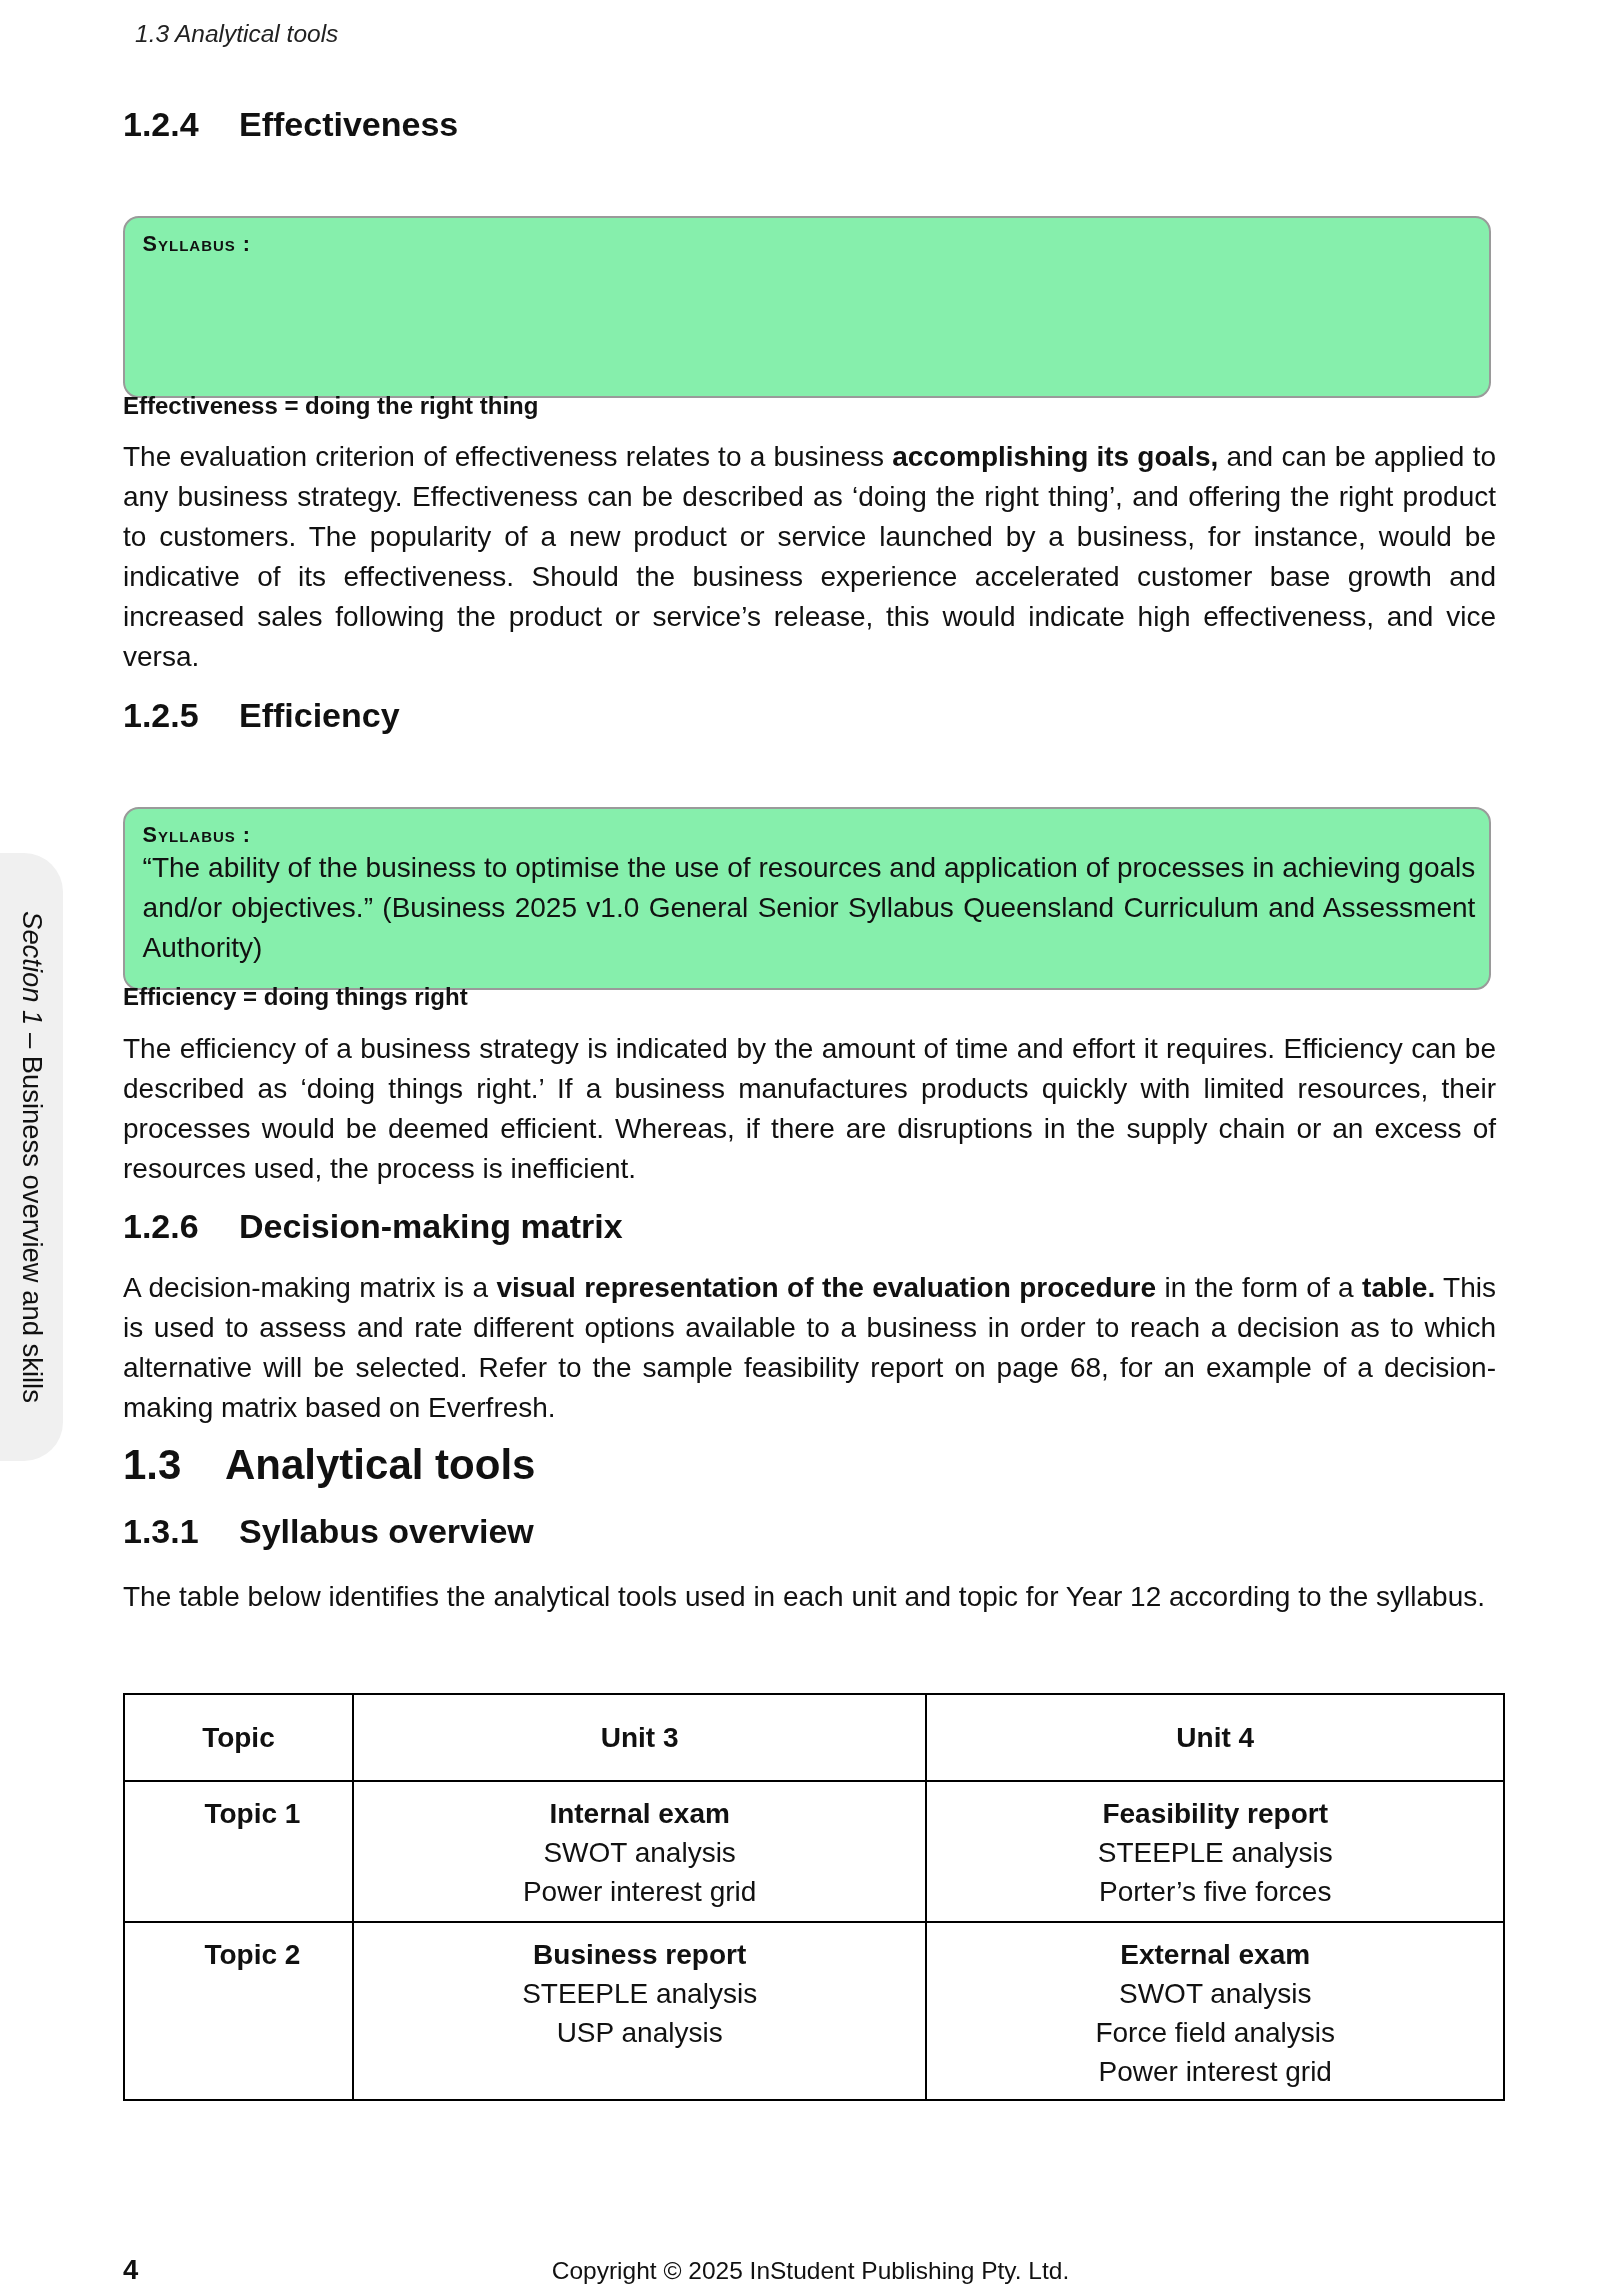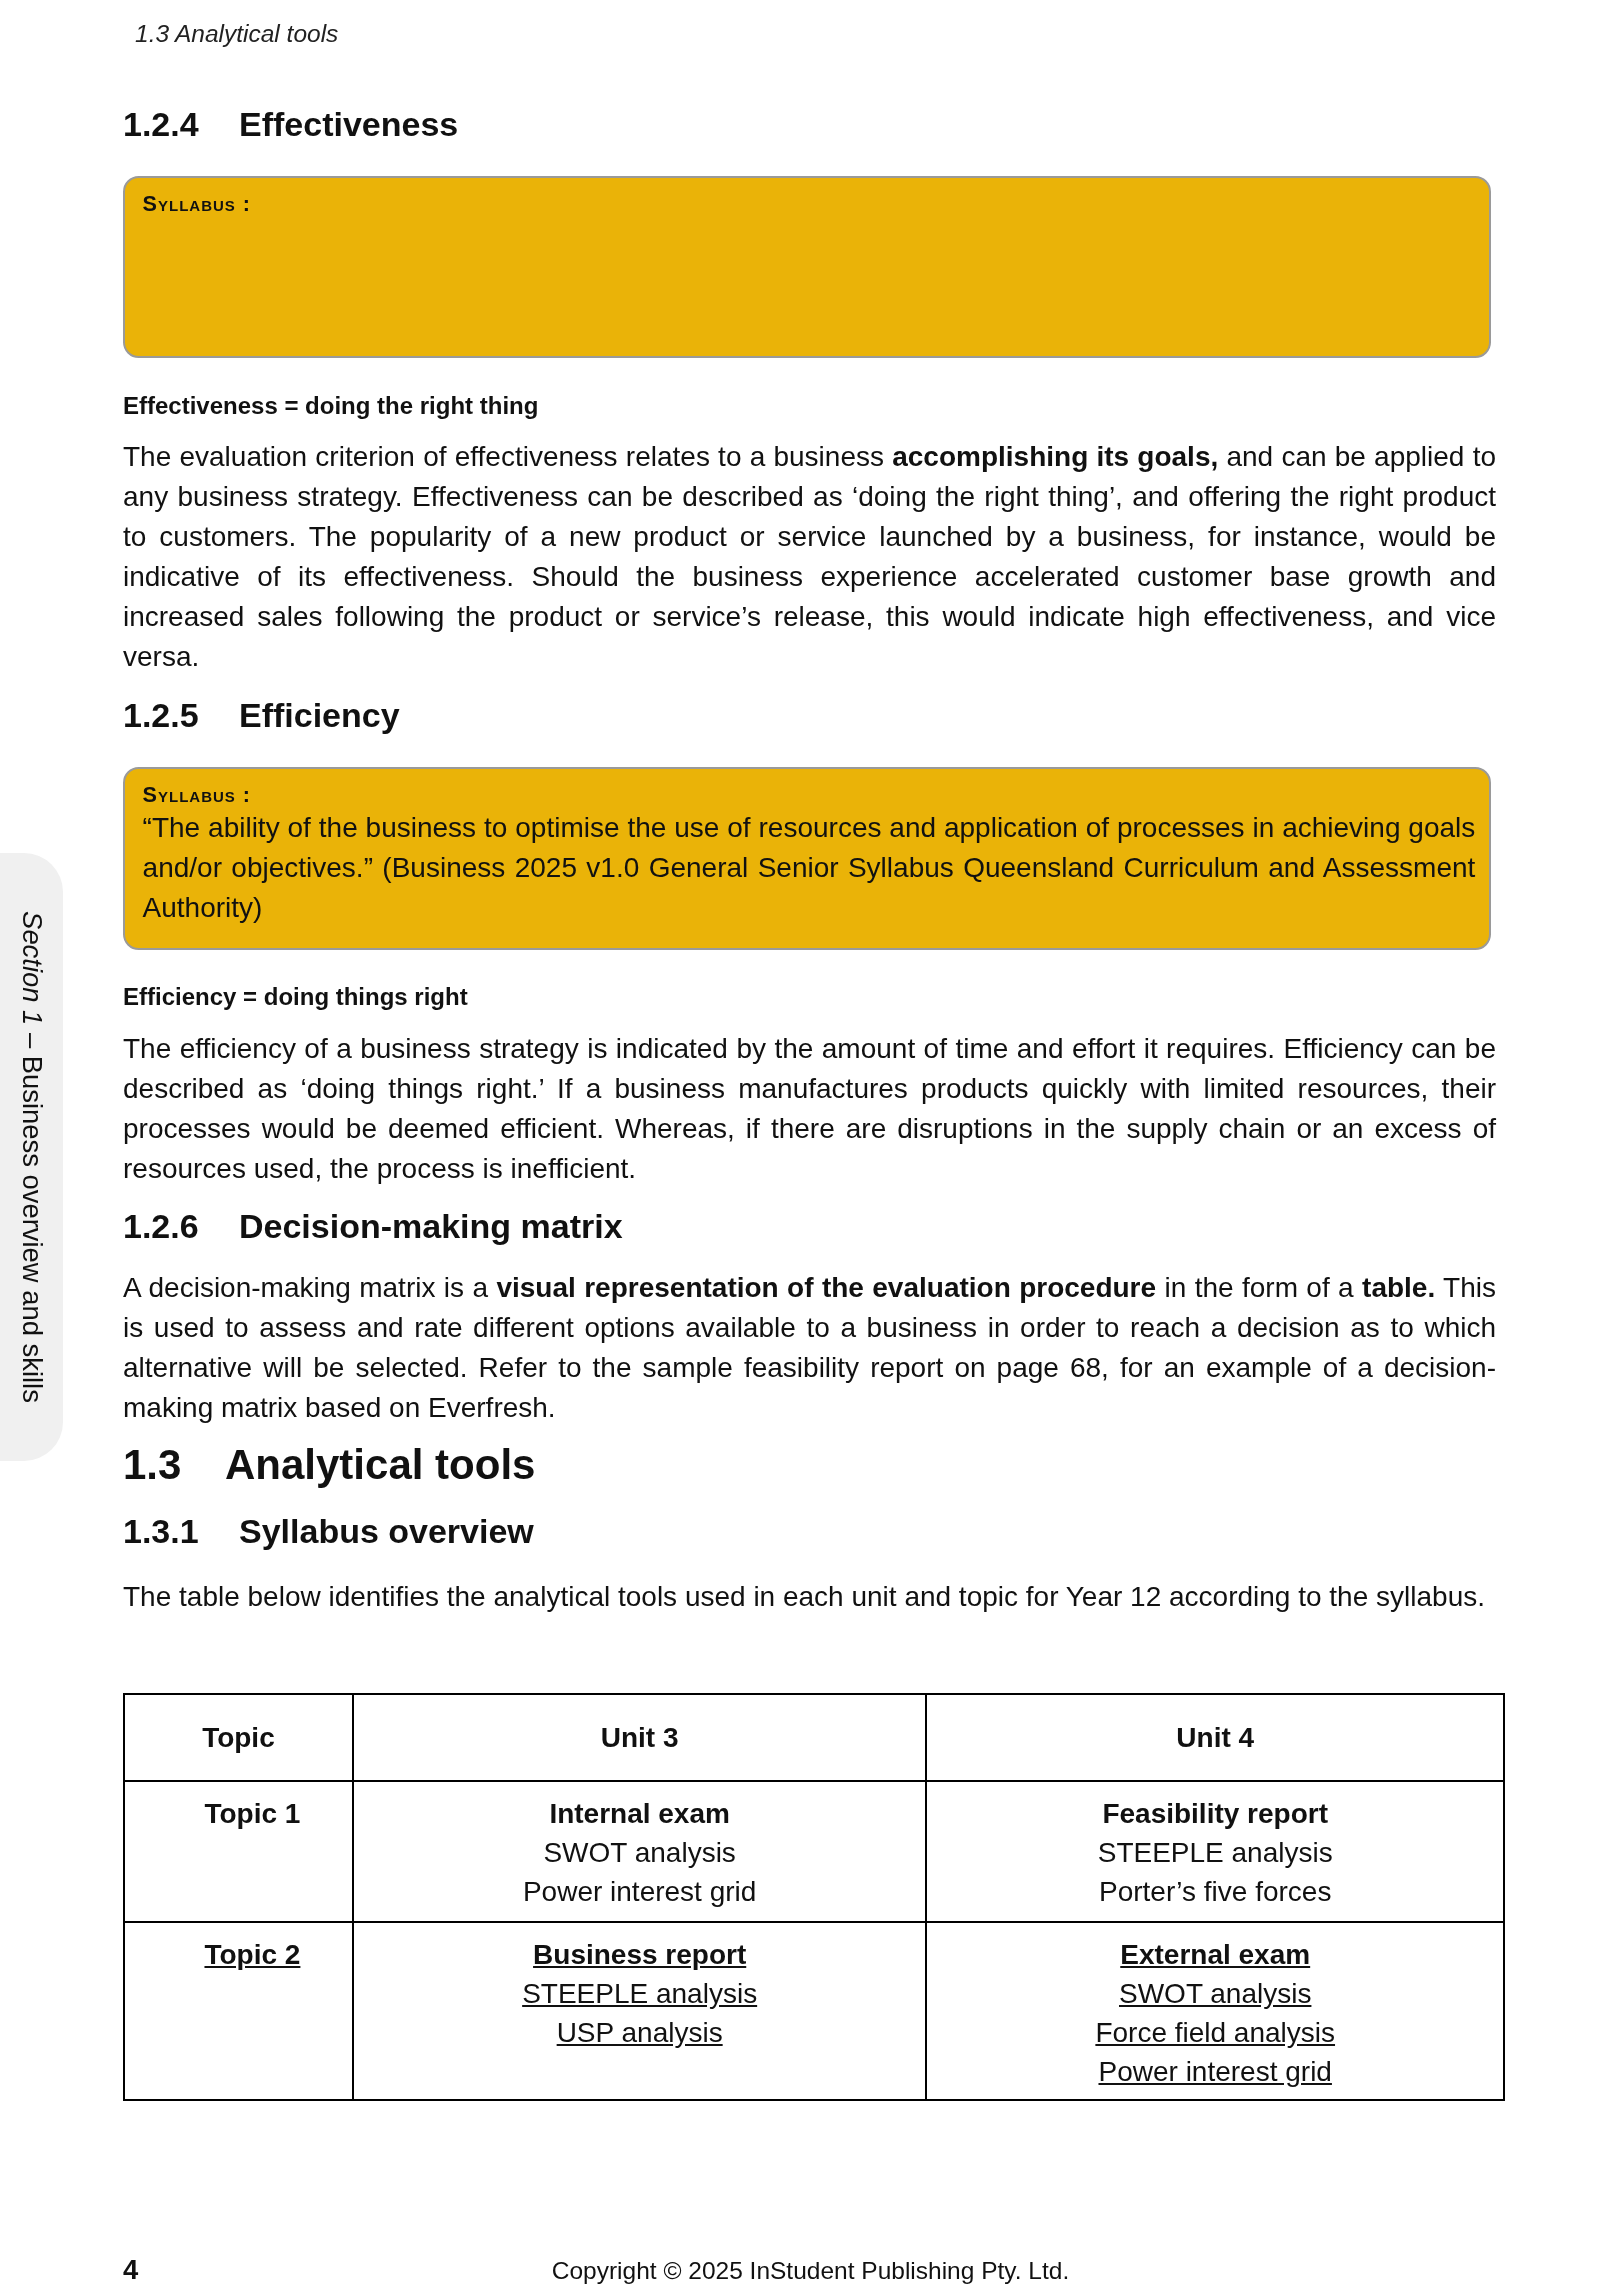--- a/index.html
+++ b/index.html
@@ -7,22 +7,22 @@
          font-family: "Liberation Sans", sans-serif; color: #111; }
   .abs { position: absolute; }
   .running-header { left: 135px; top: 19.6px; font-size: 24.5px; font-style: italic; color: #222; }
   .h2 { left: 123px; font-size: 34px; font-weight: bold; white-space: nowrap; line-height: 1; }
   .h2 .num { display: inline-block; width: 116px; }
   .h1 { left: 123px; font-size: 42px; font-weight: bold; white-space: nowrap; line-height: 1; }
   .h1 .num { display: inline-block; width: 102px; }
   .body-text { left: 123px; width: 1373px; font-size: 28px; line-height: 40px; text-align: justify; }
   .body-text b { font-weight: bold; }
   .bold-line { left: 123px; font-size: 24px; font-weight: bold; line-height: 1; margin-top: 9px; }
-  .syllabus-box { left: 123px; width: 1368px; background: #eab308; border: 2.9px solid #9a9a9a;
-                  border-radius: 15.7px; box-sizing: border-box; padding: 11.8px 13.7px 9.8px 17.6px; }
+  .syllabus-box { left: 123px; width: 1368px; background: #86efac; border: 2.9px solid #9a9a9a;
+                  border-radius: 15.7px; box-sizing: border-box; padding: 11.8px 13.7px 9.8px 17.6px; margin-top: 40px; }
   .syllabus-label { font-weight: bold; font-size: 21.6px; font-variant: small-caps; letter-spacing: 1px; line-height: 27.4px; }
   .syllabus-text { font-size: 28px; line-height: 40px; text-align: justify; }
   .side-tab { left: 0; top: 853px; width: 63px; height: 608px; background: #f0f0f0;
               border-radius: 0 39px 39px 0; }
   .side-tab-text { position: absolute; left: 50%; top: 50%; transform: translate(-50%, -50%) rotate(90deg);
                    white-space: nowrap; font-size: 27.4px; color: #111; }
   .side-tab-text i { font-style: italic; }
   table.overview { position: absolute; left: 123px; top: 1693px; width: 1382px; border-collapse: collapse;
                    font-size: 28px; }
   table.overview td, table.overview th { border: 2px solid #000; text-align: center; vertical-align: top; }
@@ -105,21 +105,21 @@
         <span class="line first">Internal exam</span>
         <span class="line">SWOT analysis</span>
         <span class="line">Power interest grid</span>
       </td>
       <td>
         <span class="line first">Feasibility report</span>
         <span class="line">STEEPLE analysis</span>
         <span class="line">Porter’s five forces</span>
       </td>
     </tr>
-    <tr style="height:175px;text-decoration:underline;">
+    <tr style="height:175px;">
       <td class="topic">Topic 2</td>
       <td>
         <span class="line first">Business report</span>
         <span class="line">STEEPLE analysis</span>
         <span class="line">USP analysis</span>
       </td>
       <td>
         <span class="line first">External exam</span>
         <span class="line">SWOT analysis</span>
         <span class="line">Force field analysis</span>

